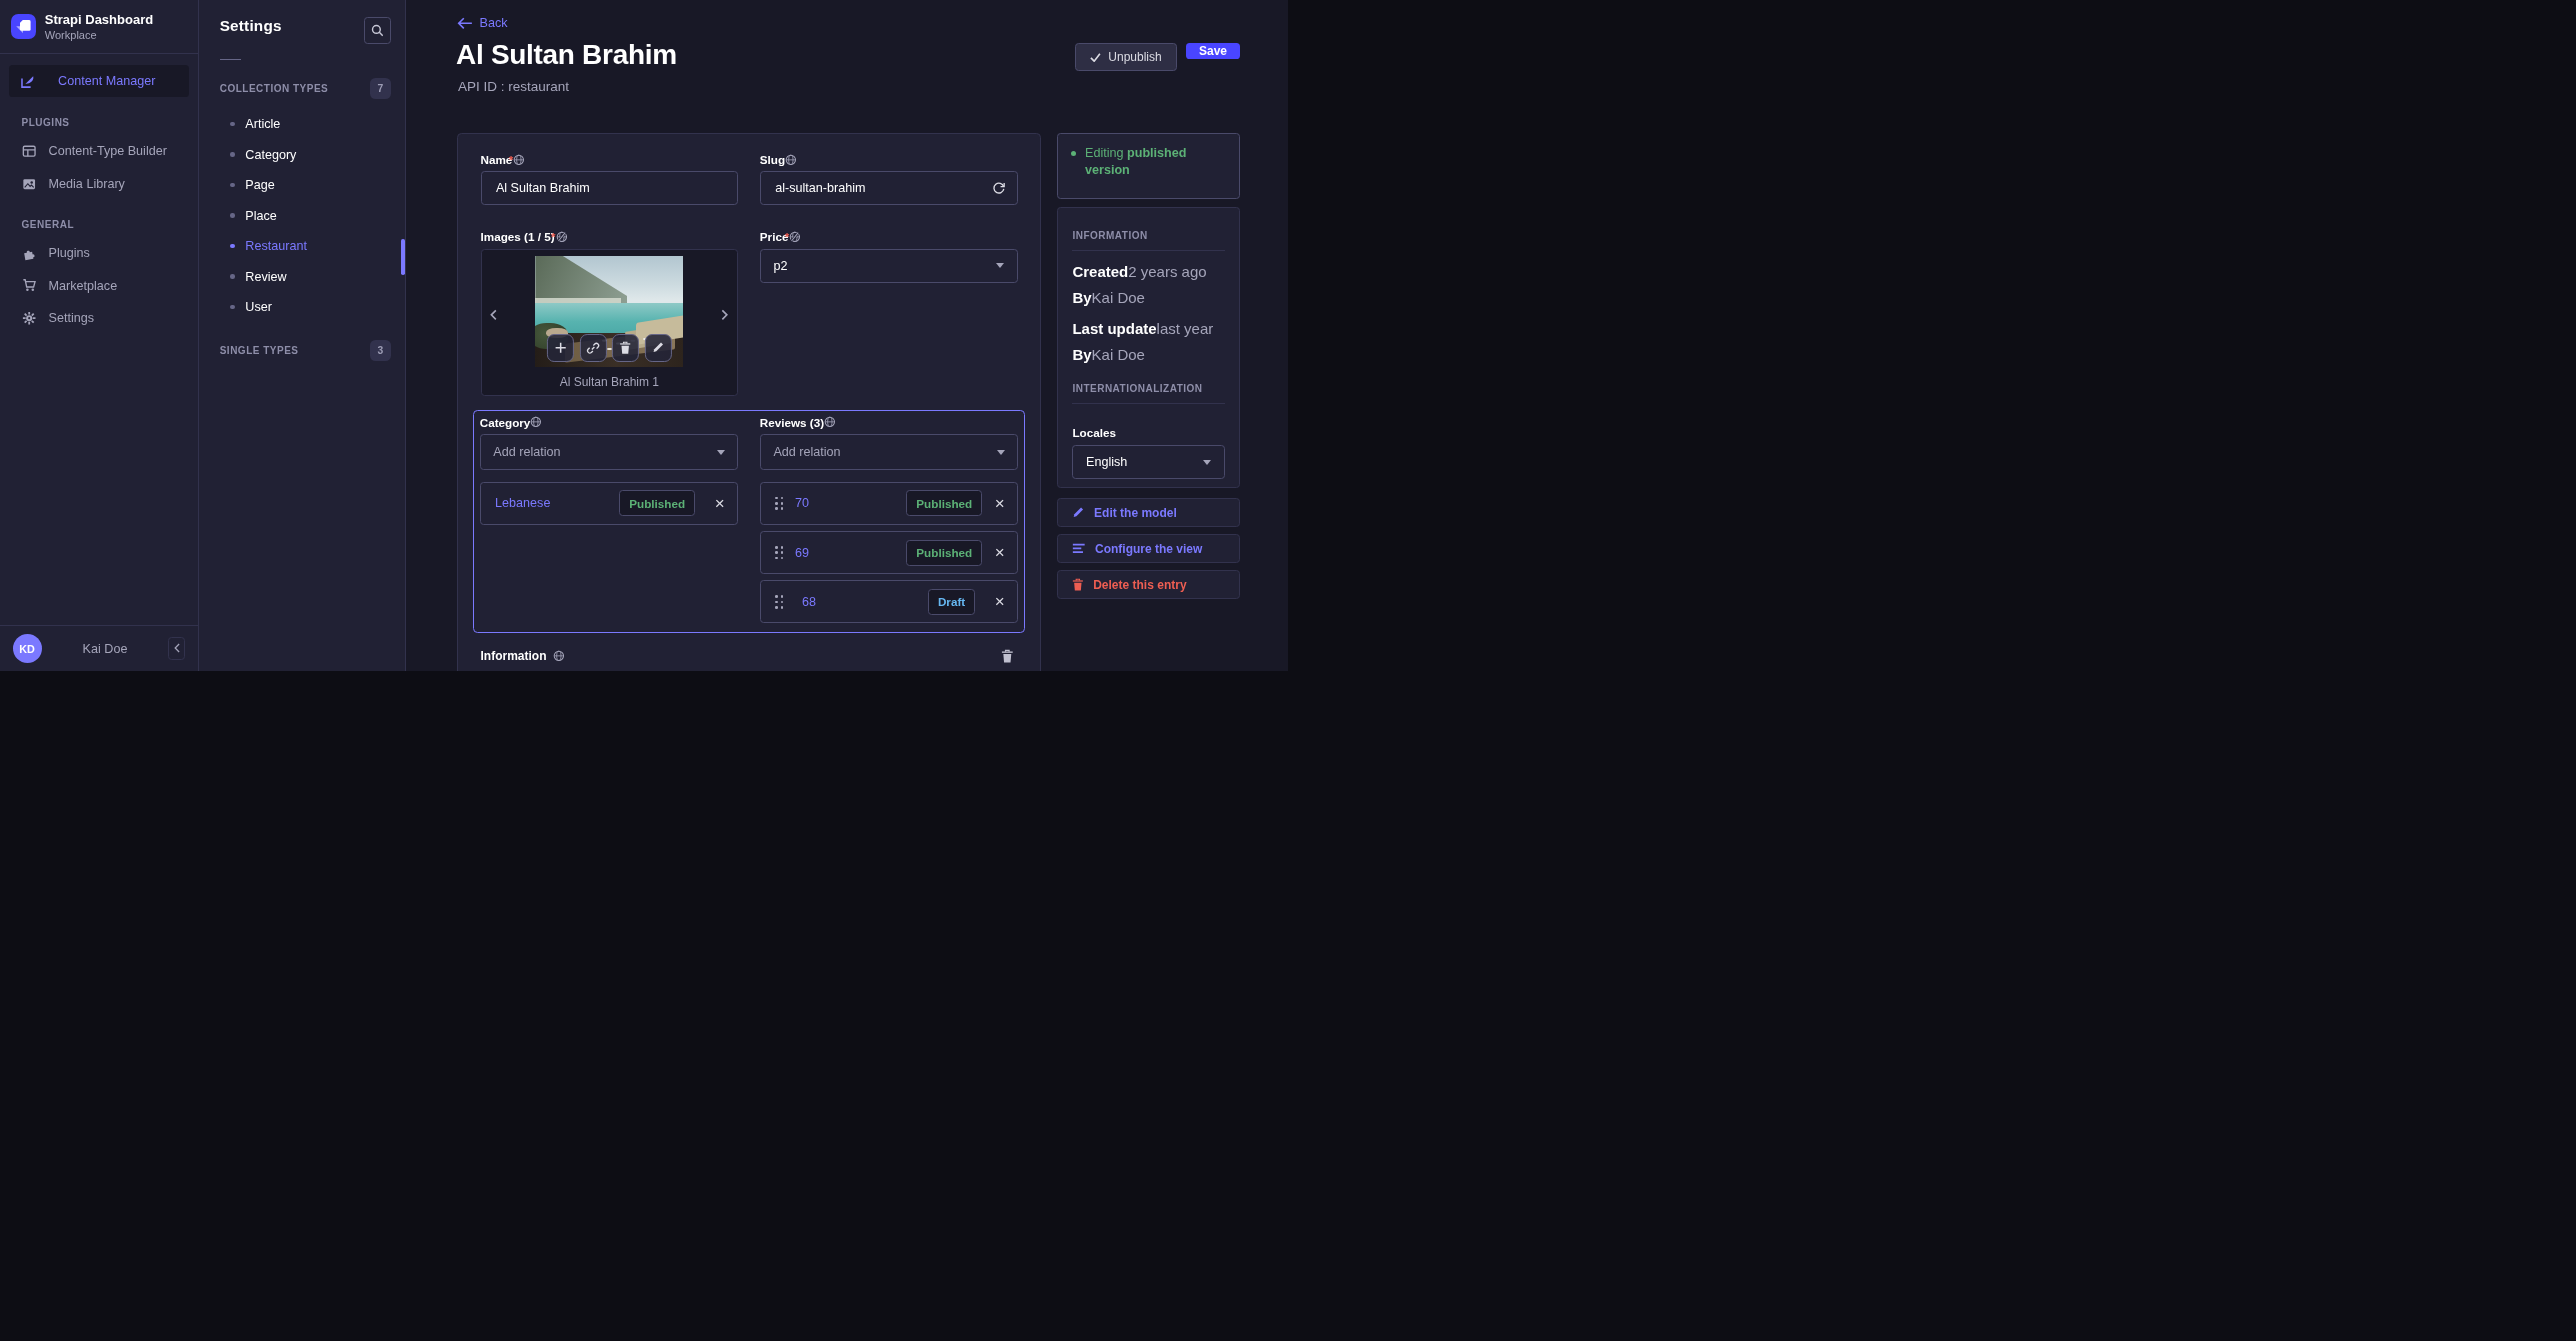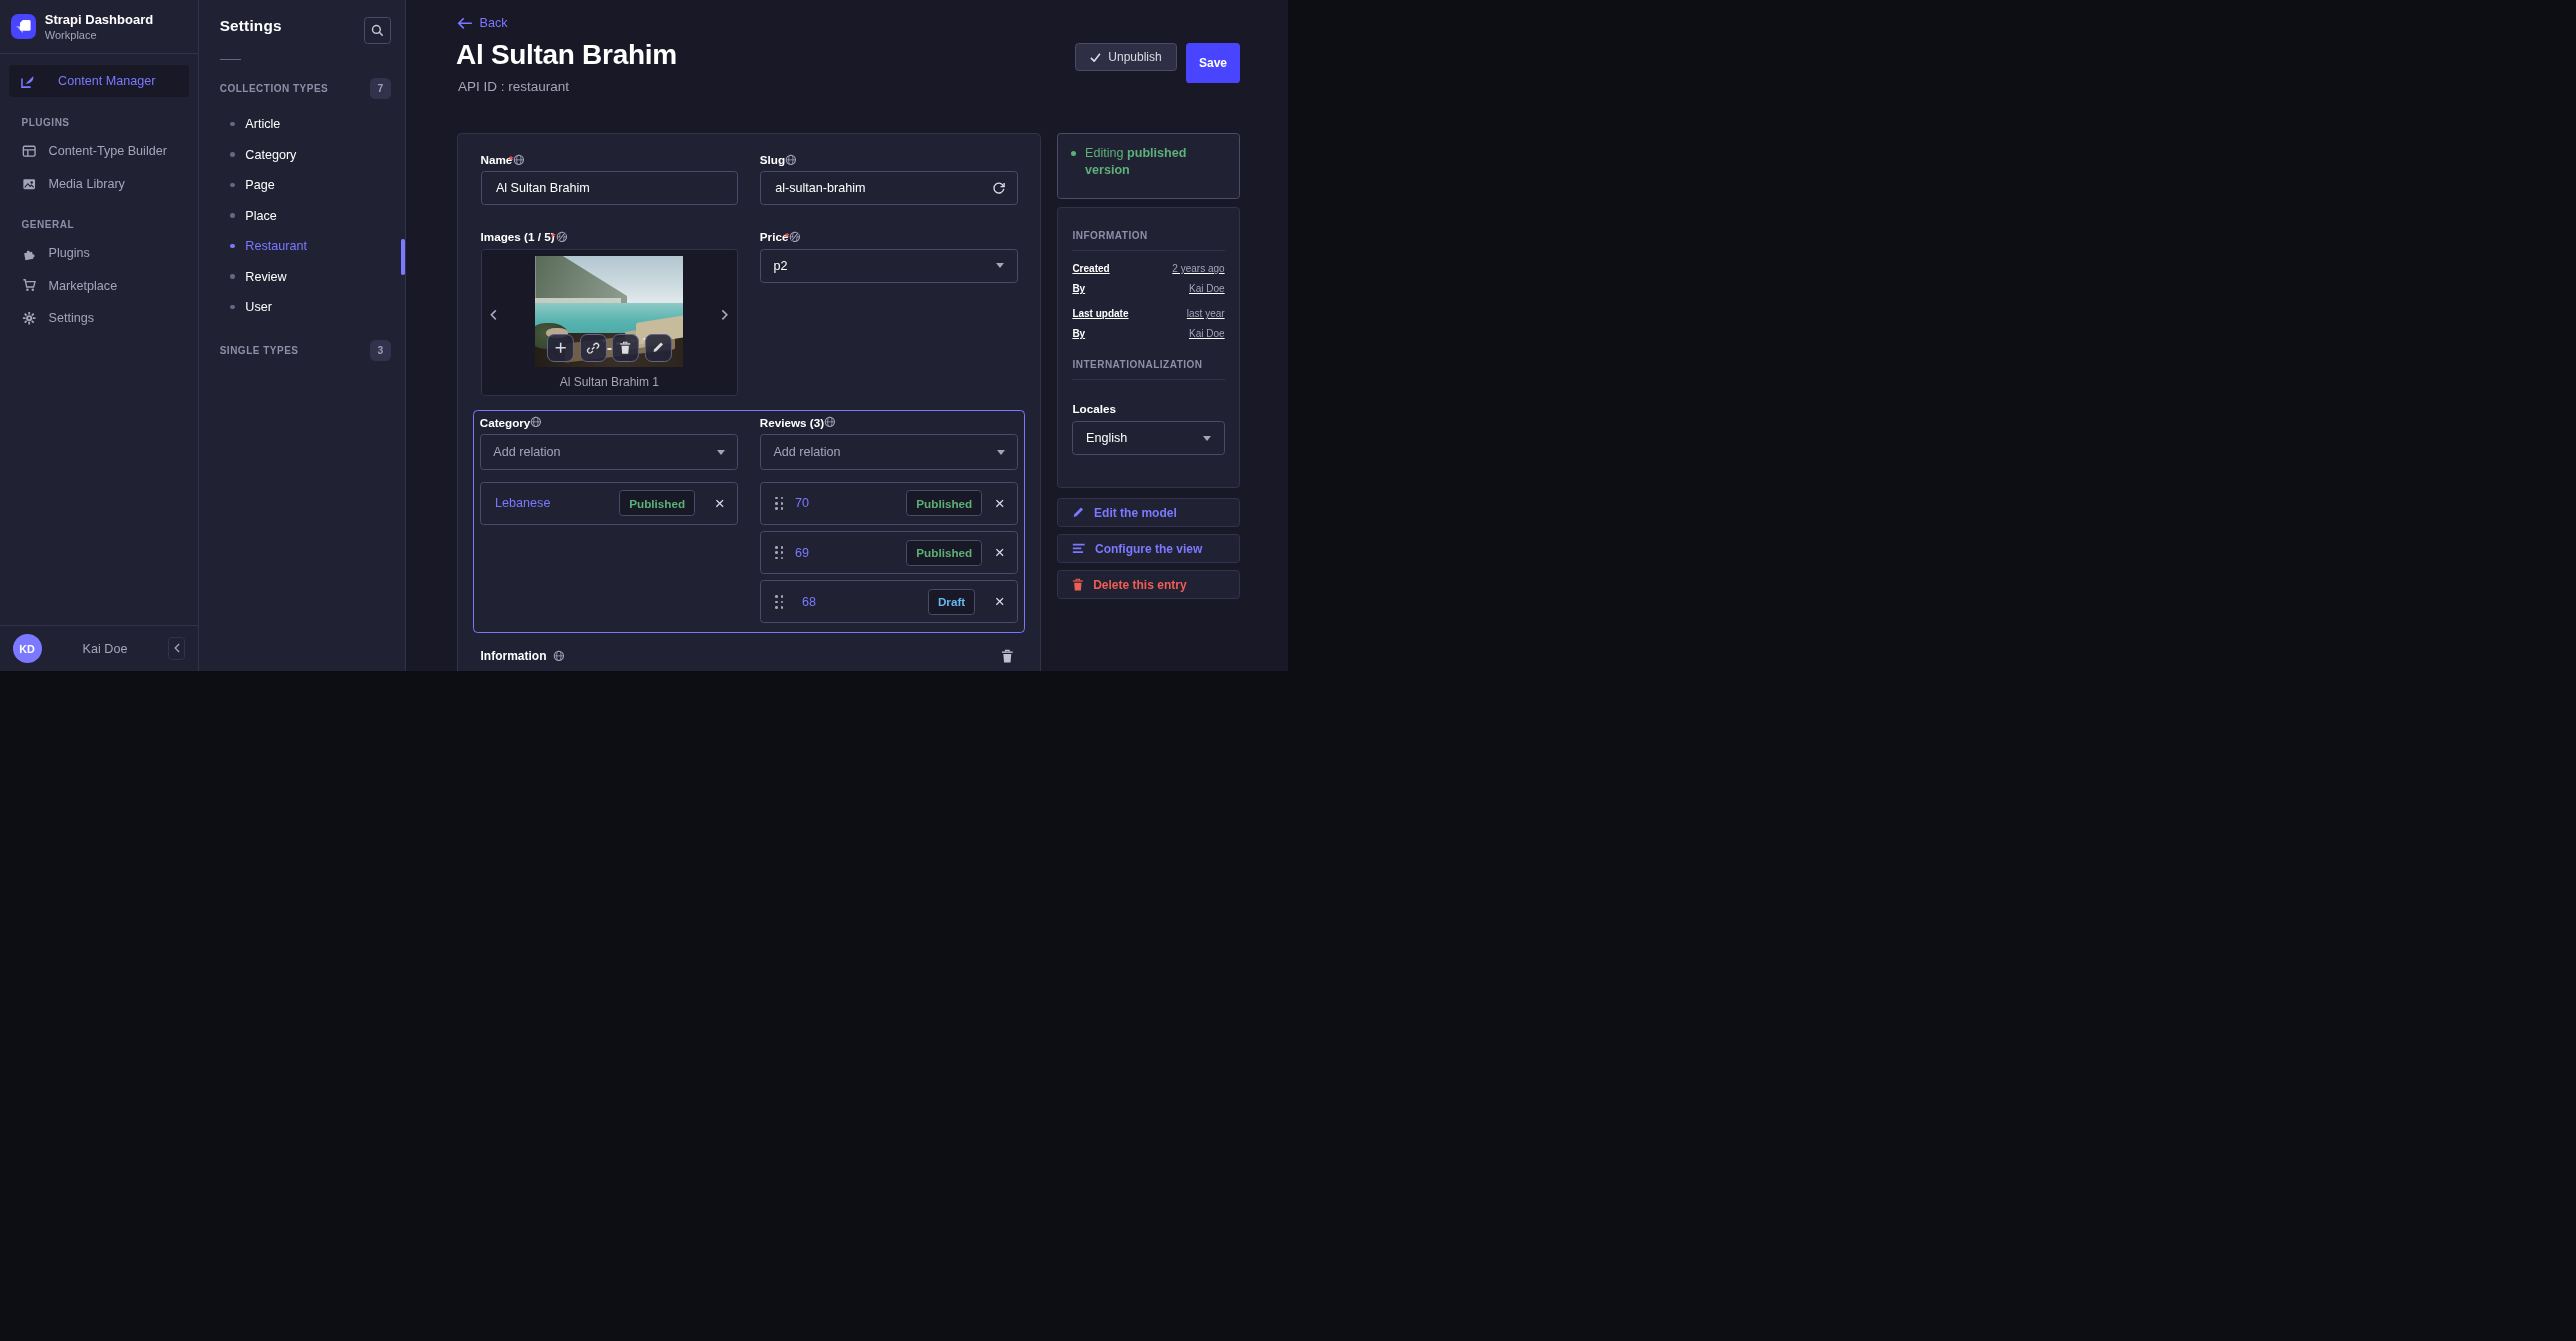--- a/index.html
+++ b/index.html
@@ -45,21 +45,21 @@
   .cp-item .dot { width:4.5px; height:4.5px; border-radius:50%; background:#666687; margin-right:10.8px; flex:none; }
   .cp-item.active { color:#7b79ff; }
   .cp-item.active .dot { background:#7b79ff; }
   .scroll-indicator { position:absolute; right:0; top:239px; width:3.6px; height:36px; background:#7b79ff; border-radius:1.8px; }
 
   
   .back-link { position:absolute; left:457px; top:16px; display:flex; align-items:center; gap:7.2px; color:#7b79ff; font-size:12.6px; cursor:pointer; text-decoration:none; }
   .page-title { position:absolute; left:456px; top:39px; font-size:28px; font-weight:700; letter-spacing:-0.3px; }
   .page-sub { position:absolute; left:458px; top:79px; font-size:13.5px; color:#a5a5ba; }
   .btn-unpublish { position:absolute; left:1075px; top:43px; width:102px; height:28px; background:#2e2e44; border:0.9px solid #4a4a6a; border-radius:3.6px; color:#dcdce4; font-size:12px; display:flex; align-items:center; justify-content:center; gap:7.2px; cursor:pointer; }
-  .btn-save { position:absolute; left:1186px; top:43px; width:54px; height:40px; background:#4945ff; border:none; border-radius:3.6px; color:#ffffff; font-size:12px; font-weight:600; display:flex; align-items:center; justify-content:center; cursor:pointer; }
+  .btn-save { position:absolute; left:1186px; top:43px; width:54px; height:16px; background:#4945ff; border:none; border-radius:3.6px; color:#ffffff; font-size:12px; font-weight:600; display:flex; align-items:center; justify-content:center; cursor:pointer; }
 
   
   .card { position:absolute; left:457px; top:133px; width:584px; height:593px; background:#212134; border:0.9px solid #32324d; border-radius:4.5px; padding:19px 22.5px; }
   .grid2 { display:grid; grid-template-columns:1fr 1fr; column-gap:21.6px; }
   .row2 { margin-top:25px; }
   .field-label { font-size:11.7px; font-weight:700; display:flex; align-items:center; gap:0; margin-bottom:5.4px; }
   .star { color:#ee5e52; margin-left:-3.6px; }
   .globe { color:#a5a5ba; }
   .text-input { position:relative; height:34px; background:#212134; border:0.9px solid #4a4a6a; border-radius:3.6px; display:flex; align-items:center; padding:0 14.4px; font-size:12.6px; color:#ffffff; }
   .input-action { position:absolute; right:10.8px; top:9px; color:#dcdce4; cursor:pointer; }
@@ -104,21 +104,21 @@
 
   
   .status-card { position:absolute; left:1057px; top:133px; width:183px; height:66px; background:#212134; border:0.9px solid #4a4a6a; border-radius:3.6px; padding:10.8px 12.6px; display:flex; gap:9px; }
   .status-dot { width:5.4px; height:5.4px; border-radius:50%; background:#5cb176; margin-top:6.3px; flex:none; }
   .status-text { font-size:12.6px; color:#5cb176; line-height:17px; }
   .status-text b { font-weight:700; }
 
   .meta-card { position:absolute; left:1057px; top:207px; width:183px; height:281px; background:#212134; border:0.9px solid #32324d; border-radius:3.6px; padding:21.6px 14.4px; }
   .meta-title { font-size:10px; font-weight:700; letter-spacing:0.5px; color:#8e8ea9; }
   .meta-divider { height:0.9px; background:#32324d; margin:9px 0 12.6px; }
-  .meta-row { display:flex; justify-content:space-between; align-items:center; font-size:10px; margin-bottom:9px;text-decoration:underline; }
+  .meta-row { display:flex; justify-content:flex-start; align-items:center; font-size:15px; margin-bottom:9px; }
   .meta-row.gap { margin-top:14.4px; }
   .meta-row .l { font-weight:700; color:#ffffff; }
   .meta-row .v { color:#a5a5ba; }
   .i18n-title { margin-top:20px; }
   .locales-label { font-size:11.7px; font-weight:700; margin:21.6px 0 6.3px; }
 
   .action-btn { position:absolute; left:1057px; width:183px; height:29px; background:#212134; border:0.9px solid #32324d; border-radius:3.6px; display:flex; align-items:center; gap:10px; padding:0 13.5px; font-size:12px; font-weight:600; cursor:pointer; }
   .action-btn.edit { top:498px; color:#7b79ff; }
   .action-btn.configure { top:534px; color:#7b79ff; }
   .action-btn.delete { top:570px; color:#ee5e52; }

